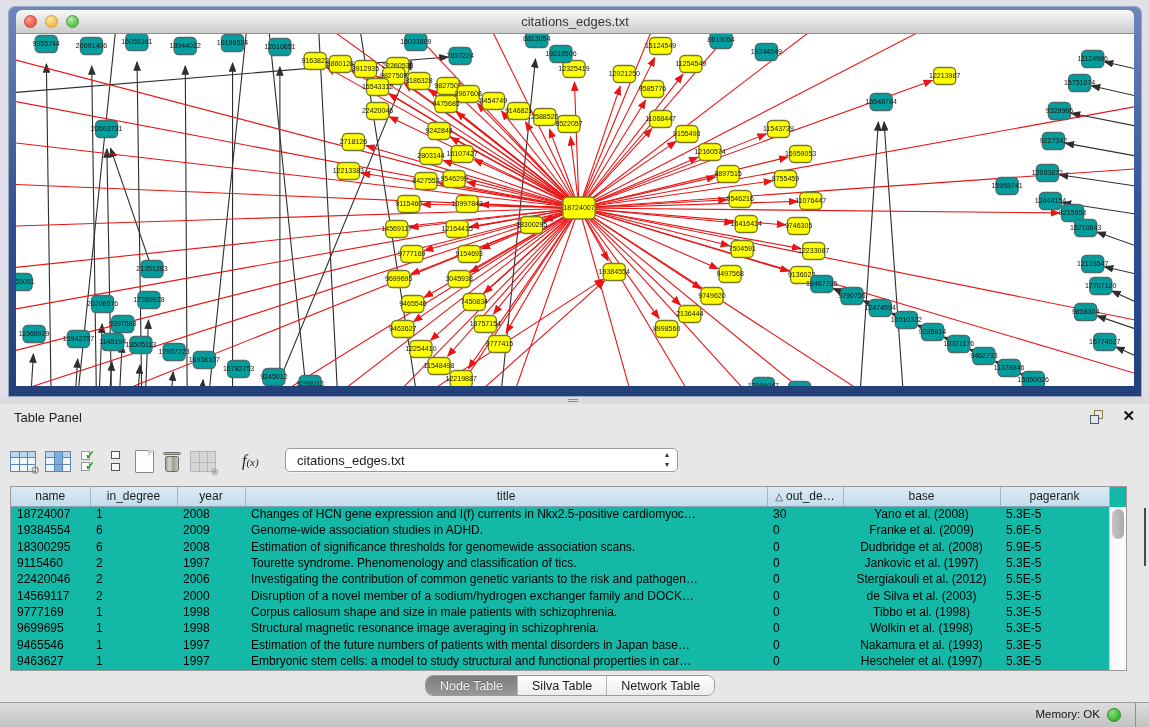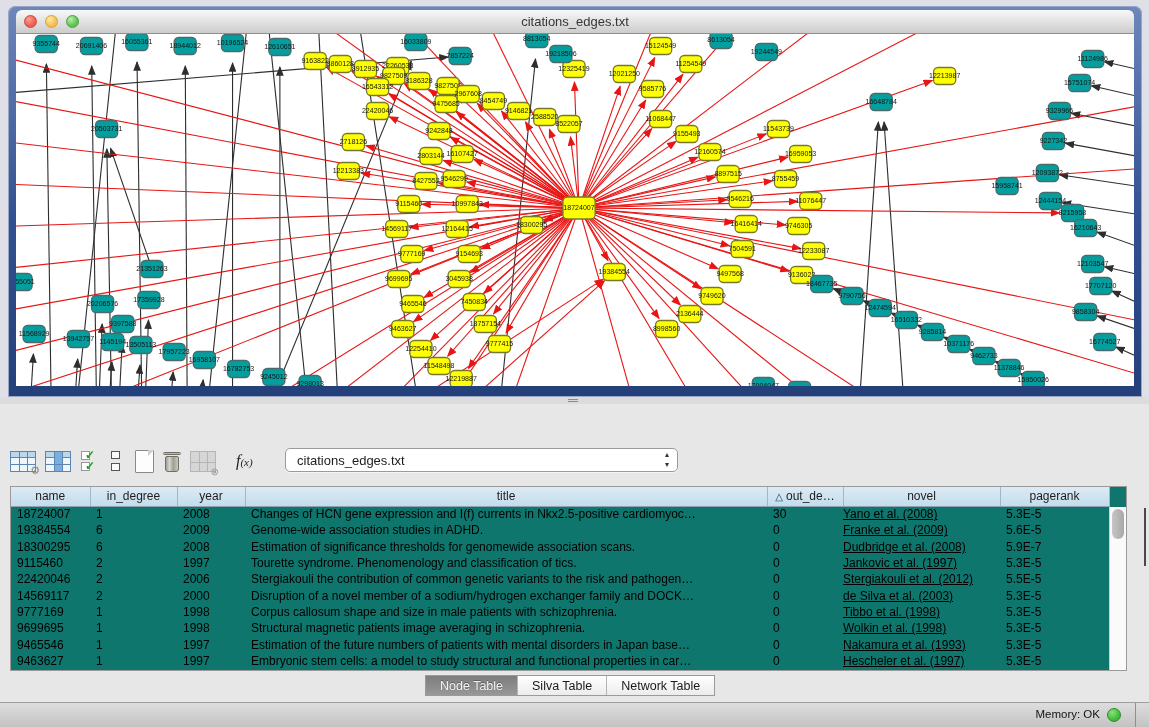--- a/index.html
+++ b/index.html
@@ -79,36 +79,36 @@
   .fx-ic { font-family:"Liberation Serif", serif; font-style:italic; font-size:16px; color:#222; }
   .fx-ic .p { font-size:11px; }
 
   .combo { position:absolute; left:285px; top:44px; width:393px; height:24px; background:#ffffff;
     border:1px solid #9b9b9b; border-radius:5px; box-shadow:0 1px 0 #f5f5f5;
     display:flex; align-items:center; font-size:13px; color:#1c1c1c; padding-left:11px; }
   .combo .arrows { position:absolute; right:8px; top:1px; font-size:8px; line-height:10px;
     color:#333; text-align:center; }
 
   
-  .dtable { position:absolute; left:10px; top:82px; width:1117px; height:185px; background:#0f766e;
+  .dtable { position:absolute; left:10px; top:82px; width:1117px; height:185px; background:#14b8a6;
     border:1px solid #9a9a9a; }
   table { border-collapse:collapse; table-layout:fixed; width:1098px; font-size:12px; color:#000; }
   th { height:19px; background:linear-gradient(#dceaf4,#c3dcec); border-right:1px solid #9db8ca;
     border-bottom:1px solid #8aa2b2; font-weight:400; font-size:12px; color:#1d1d1d; text-align:center;
     overflow:hidden; white-space:nowrap; }
   td { height:16.3px; padding:0 0 0 6px; overflow:hidden; white-space:nowrap; text-overflow:clip; }
-  td.center { text-align:left; padding:0;text-decoration:underline; }
+  td.center { text-align:center; padding:0; }
   .sort-tri { color:#1c3b5a; font-size:10px; margin-right:3px; }
   .vscroll { position:absolute; right:0; top:20px; bottom:0; width:17px; background:#fafafa; border-left:1px solid #d0d0d0; }
   .vthumb { position:absolute; left:2px; top:2px; width:12px; height:30px; background:linear-gradient(90deg,#c6c6c6,#a8a8a8); border-radius:6px; }
   .edge-mark { position:absolute; right:3px; top:100px; width:2px; height:58px; background:#4a4a4a; }
 
   
   .tabs { position:absolute; left:425px; top:271px; height:21px; display:flex;
-    border:1px solid #9a9a9a; border-radius:0; overflow:hidden; background:#fff; }
+    border:1px solid #9a9a9a; border-radius:8px; overflow:hidden; background:#fff; }
   .tab { padding:0 14px; font-size:12.5px; display:flex; align-items:center;
     background:linear-gradient(#ffffff,#ececec); color:#1a1a1a; border-right:1px solid #b5b5b5; }
   .tab:last-child { border-right:none; }
   .tab.sel { background:linear-gradient(#7d7d7d,#989898); color:#f1f1f1;
     text-shadow:0 -1px 0 #5e5e5e; }
 
   
   .statusbar { position:absolute; left:0; top:702px; width:1149px; height:25px;
     background:linear-gradient(#dddddd,#c3c3c3); border-top:1px solid #9f9f9f; }
   .mem { position:absolute; right:49px; top:5px; font-size:11.5px; color:#141414;margin-left:39px; }
@@ -523,20 +523,28 @@
         </g>
     </svg>
   </div>
 </div>
 
 <div class="divider">
     <div class="grip"></div>
   </div>
 
 <div class="tpanel">
+  <div class="tp-header">
+    <span class="tp-title">Table Panel</span>
+    <span class="float-ic">
+        <span class="b1"></span>
+        <span class="b2"></span>
+      </span>
+    <span class="close-ic">✕</span>
+  </div>
 
   <div class="tp-toolbar">
     <span class="tbtn">
       <span class="grid-ic">
           <span class="v1"></span>
           <span class="v2"></span>
           <span class="h1"></span>
           <span class="gear-badge">⚙</span>
         </span>
     </span>
@@ -572,21 +580,21 @@
         </span>
     </span>
     <span class="tbtn">
       <span class="gridgray-ic">
           <span class="v1"></span>
           <span class="v2"></span>
           <span class="h1"></span>
           <span class="x">⊗</span>
         </span>
     </span>
-    <span class="tbtn" style="margin-left:11px;">
+    <span class="tbtn" style="margin-left:17px;">
       <span class="fx-ic"><span>f</span><span class="p">(x)</span></span>
     </span>
   </div>
   <div class="combo">
     <span>citations_edges.txt</span>
     <span class="arrows">▴<br>▾</span>
   </div>
 
   <div class="dtable">
     <table>
@@ -599,21 +607,21 @@
           <col style="width:157px">
           <col style="width:109px">
       </colgroup>
       <thead>
         <tr>
           <th><span>name</span></th>
           <th><span>in_degree</span></th>
           <th><span>year</span></th>
           <th><span>title</span></th>
           <th><span class="sort-tri">△</span><span>out_de…</span></th>
-          <th><span>novel</span></th>
+          <th><span>base</span></th>
           <th><span>pagerank</span></th>
         </tr>
       </thead>
       <tbody>
           <tr>
             <td>18724007</td>
             <td>1</td>
             <td>2008</td>
             <td>Changes of HCN gene expression and I(f) currents in Nkx2.5-positive cardiomyoc…</td>
             <td>30</td>
@@ -629,36 +637,36 @@
             <td class="center">Franke et al. (2009)</td>
             <td>5.6E-5</td>
           </tr>
           <tr>
             <td>18300295</td>
             <td>6</td>
             <td>2008</td>
             <td>Estimation of significance thresholds for genomewide association scans.</td>
             <td>0</td>
             <td class="center">Dudbridge et al. (2008)</td>
-            <td>5.9E-7</td>
+            <td>5.9E-5</td>
           </tr>
           <tr>
             <td>9115460</td>
             <td>2</td>
             <td>1997</td>
             <td>Tourette syndrome. Phenomenology and classification of tics.</td>
             <td>0</td>
             <td class="center">Jankovic et al. (1997)</td>
             <td>5.3E-5</td>
           </tr>
           <tr>
             <td>22420046</td>
             <td>2</td>
             <td>2006</td>
-            <td>Stergiakouli the contribution of common genetic variants to the risk and pathogen…</td>
+            <td>Investigating the contribution of common genetic variants to the risk and pathogen…</td>
             <td>0</td>
             <td class="center">Stergiakouli et al. (2012)</td>
             <td>5.5E-5</td>
           </tr>
           <tr>
             <td>14569117</td>
             <td>2</td>
             <td>2000</td>
             <td>Disruption of a novel member of a sodium/hydrogen exchanger family and DOCK…</td>
             <td>0</td>
@@ -671,21 +679,21 @@
             <td>1998</td>
             <td>Corpus callosum shape and size in male patients with schizophrenia.</td>
             <td>0</td>
             <td class="center">Tibbo et al. (1998)</td>
             <td>5.3E-5</td>
           </tr>
           <tr>
             <td>9699695</td>
             <td>1</td>
             <td>1998</td>
-            <td>Structural magnetic patients image averaging in schizophrenia.</td>
+            <td>Structural magnetic resonance image averaging in schizophrenia.</td>
             <td>0</td>
             <td class="center">Wolkin et al. (1998)</td>
             <td>5.3E-5</td>
           </tr>
           <tr>
             <td>9465546</td>
             <td>1</td>
             <td>1997</td>
             <td>Estimation of the future numbers of patients with mental disorders in Japan base…</td>
             <td>0</td>

